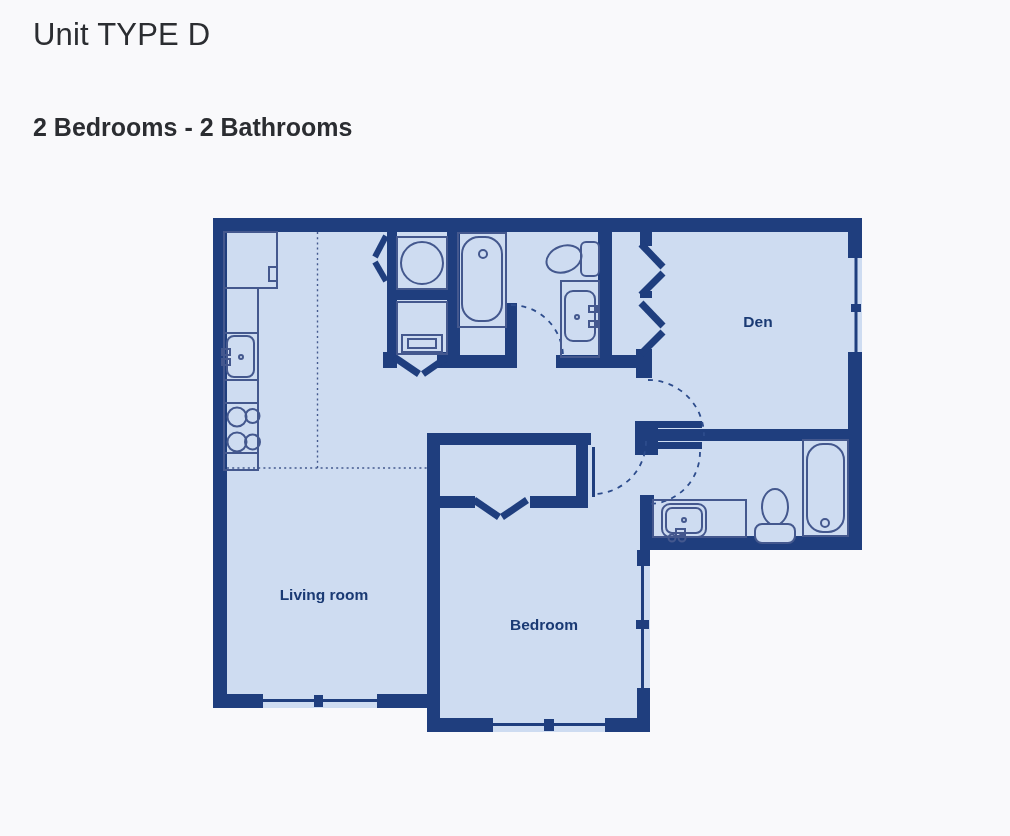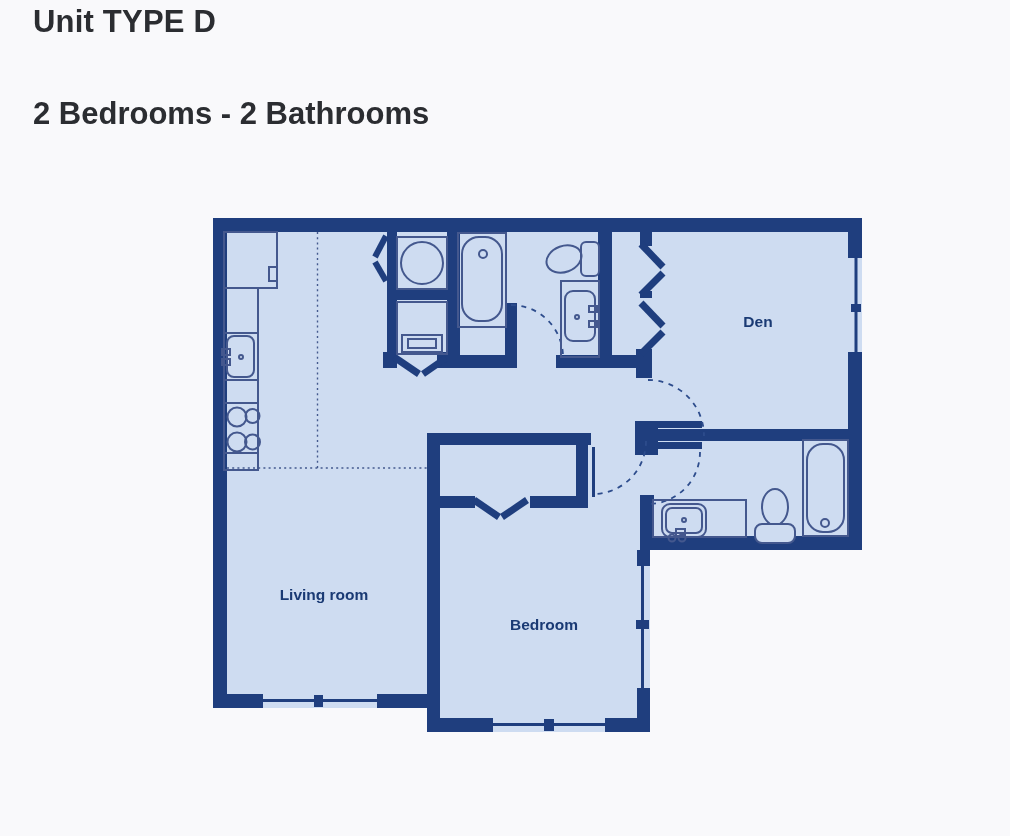--- a/index.html
+++ b/index.html
@@ -7,27 +7,27 @@
     --fixture-color:#44588e; --label-color:#1a3a74; --swing-color:#2d4c8c;
     --dotted-color:#44598e; --title-color:#2b2d31;
   }
   html,body{margin:0;padding:0;}
   body{
     width:1010px;height:836px;background:var(--page-bg);
     position:relative;overflow:hidden;
     font-family:"Liberation Sans",sans-serif;
   }
   .title{
-    position:absolute;left:33px;top:4px;
-    font-size:31px;font-weight:700;color:var(--title-color);
+    position:absolute;left:33px;top:17px;
+    font-size:31px;font-weight:400;color:var(--title-color);
     letter-spacing:.2px;
   }
   .subtitle{
-    position:absolute;left:33px;top:96px;
-    font-size:31px;font-weight:700;color:var(--title-color);
+    position:absolute;left:33px;top:113px;
+    font-size:25px;font-weight:700;color:var(--title-color);
   }
   svg.plan{position:absolute;left:0;top:0;}
   .floor{fill:var(--floor-color);}
   .wall{fill:var(--wall-color);}
   .window-line{stroke:var(--wall-color);stroke-width:3;}
   .door{stroke:var(--wall-color);stroke-width:7;stroke-linecap:butt;}
   .door-thin{stroke:var(--wall-color);stroke-width:6;stroke-linecap:butt;}
   .swing{fill:none;stroke:var(--swing-color);stroke-width:1.8;stroke-dasharray:5 5.5;}
   .dotted{stroke:var(--dotted-color);stroke-width:1.4;stroke-dasharray:2 3.2;fill:none;}
   .fx{fill:none;stroke:var(--fixture-color);stroke-width:2;}

